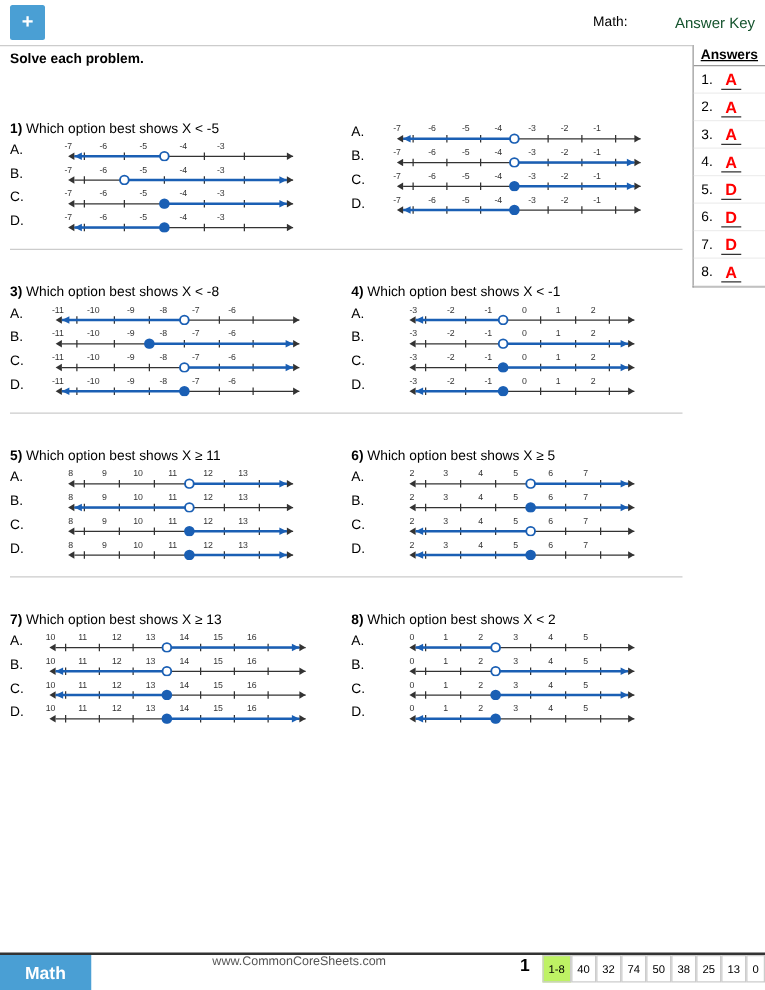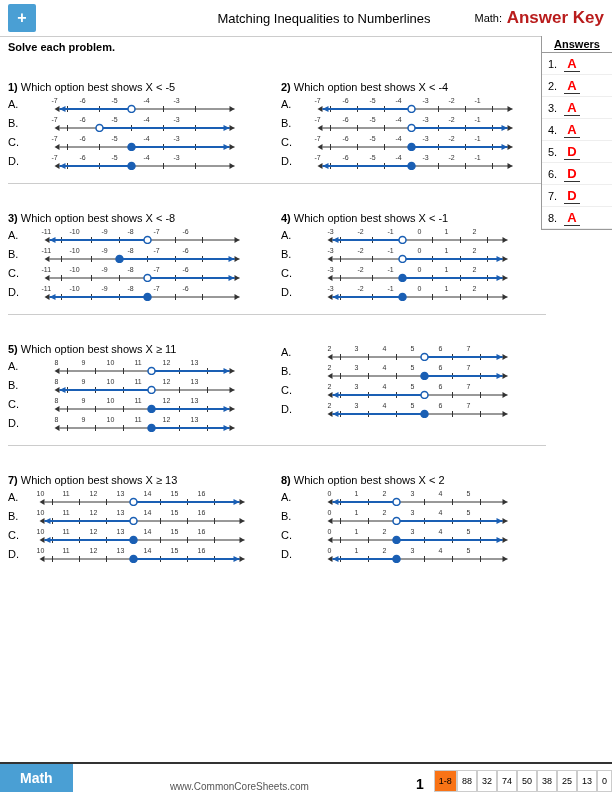--- a/index.html
+++ b/index.html
@@ -41,31 +41,31 @@
       font-weight: normal;
     }
     .header-name {
       position: absolute;
       right: 110px;
       font-size: 11px;
     }
     .answer-key {
       position: absolute;
       right: 8px;
-      color: #b91c1c;
-      font-weight: bold;
-      font-size: 17px;
+      color: #14532d;
+      font-weight: normal;
+      font-size: 12px;
     }
 
     
     .answers-panel {
       position: absolute;
       right: 0;
       top: 36px;
-      width: 71px;
+      width: 58px;
       border-left: 1px solid #999;
       border-bottom: 1px solid #999;
       background: white;
       z-index: 10;
     }
     .answers-panel-title {
       text-align: center;
       font-weight: bold;
       font-size: 11px;
       border-bottom: 1px solid #999;
@@ -93,21 +93,21 @@
     }
 
     
     .main-content {
       padding: 4px 8px 4px 8px;
       padding-right: 66px;
     }
     .solve-text {
       font-weight: bold;
       font-size: 11px;
-      margin-bottom: 4px;
+      margin-bottom: 20px;
     }
 
     
     .problems-grid {
       display: grid;
       grid-template-columns: 1fr 1fr;
       gap: 0px 8px;
     }
 
     .problem-block {
@@ -147,21 +147,21 @@
     }
 
     
     .footer {
       position: absolute;
       bottom: 0;
       left: 0;
       right: 0;
       border-top: 2px solid #333;
       display: flex;
-      align-items: flex-end;
+      align-items: flex-start;
       height: 30px;
     }
     .footer-math {
       background: #4a9fd4;
       color: white;
       font-weight: bold;
       font-size: 14px;
       padding: 4px 20px;
       height: 100%;
       display: flex;
@@ -185,36 +185,35 @@
     }
     .score-box {
       border: 1px solid #ccc;
       padding: 2px 4px;
       font-size: 9px;
       height: 22px;
       display: flex;
       align-items: center;
     }
     .score-range {
-      background: #f97316;
+      background: #bef264;
     }
 
     
     .section-divider {
       border: none;
       border-top: 1px solid #ccc;
       margin: 4px 0;
     }
   </style>
 </head>
 <body>
 
 <div class="header">
   <div class="header-logo">+</div>
-  <div class="header-title">Matching Inequalities to Numberlines</div>
   <span class="header-name">Math:</span>
   <span class="answer-key">Answer Key</span>
 </div>
 
 <div class="answers-panel">
   <div class="answers-panel-title">Answers</div>
   <div class="answer-item">
     <span class="answer-num">1.</span>
     <span class="answer-val">A</span>
   </div>
@@ -357,23 +356,20 @@
 
             <line x1="82" y1="14" x2="10" y2="14" stroke="#1a5fb4" stroke-width="2"></line>
             <circle cx="82" cy="14" r="3.5" fill="#1a5fb4" stroke="#1a5fb4" stroke-width="1.5"></circle>
             <polygon points="10,14 16,11 16,17" fill="#1a5fb4"></polygon>
           </svg>
         </div>
       </div>
     </div>
 
     <div class="problem-block">
-      <div class="problem-question">
-        <span class="problem-num">2)</span> Which option best shows X &lt; -4
-      </div>
 
       <div class="option">
         <span class="option-letter">A.</span>
         <div class="numberline-container">
           <svg class="nl-svg" viewBox="0 0 220 18">
             <text x="2" y="8" font-size="7" fill="#333">-7</text>
             <text x="30" y="8" font-size="7" fill="#333">-6</text>
             <text x="57" y="8" font-size="7" fill="#333">-5</text>
             <text x="83" y="8" font-size="7" fill="#333">-4</text>
             <text x="110" y="8" font-size="7" fill="#333">-3</text>
@@ -816,20 +812,23 @@
 
             <line x1="102" y1="14" x2="180" y2="14" stroke="#1a5fb4" stroke-width="2"></line>
             <circle cx="102" cy="14" r="3.5" fill="#1a5fb4" stroke="#1a5fb4" stroke-width="1.5"></circle>
             <polygon points="180,14 174,11 174,17" fill="#1a5fb4"></polygon>
           </svg>
         </div>
       </div>
     </div>
 
     <div class="problem-block">
+      <div class="problem-question">
+        <span class="problem-num">6)</span> Which option best shows X ≥ 5
+      </div>
 
       <div class="option">
         <span class="option-letter">A.</span>
         <div class="numberline-container">
           <svg class="nl-svg" viewBox="0 0 200 18">
             <text x="5" y="8" font-size="7" fill="#333">2</text>
             <text x="32" y="8" font-size="7" fill="#333">3</text>
             <text x="60" y="8" font-size="7" fill="#333">4</text>
             <text x="88" y="8" font-size="7" fill="#333">5</text>
             <text x="116" y="8" font-size="7" fill="#333">6</text>
@@ -1165,21 +1164,21 @@
     </div>
   </div>
 </div>
 
 <div class="footer">
   <div class="footer-math">Math</div>
   <div class="footer-url">www.CommonCoreSheets.com</div>
   <div class="footer-page">1</div>
   <div class="footer-scores">
     <div class="score-box score-range">1-8</div>
-    <div class="score-box">88</div>
+    <div class="score-box">40</div>
     <div class="score-box">32</div>
     <div class="score-box">74</div>
     <div class="score-box">50</div>
     <div class="score-box">38</div>
     <div class="score-box">25</div>
     <div class="score-box">13</div>
     <div class="score-box">0</div>
   </div>
 </div>
 

